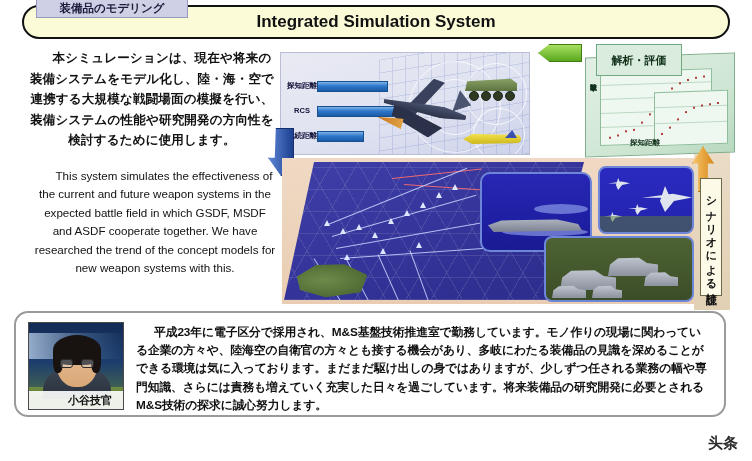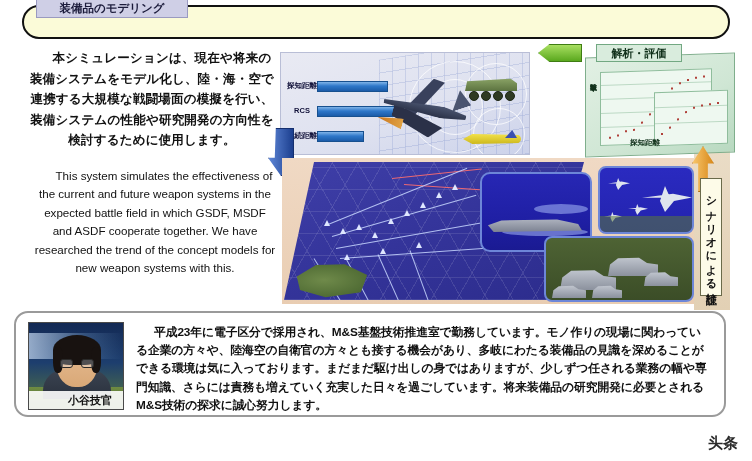--- a/index.html
+++ b/index.html
@@ -124,21 +124,21 @@
 
   
   .anal-panel{
     position:absolute; left:585px; top:55px; width:150px; height:100px;
     background:linear-gradient(150deg,#e2f0e4 0%,#cfe6d4 60%,#b8d9c0 100%);
     border:1px solid #7fae8c;
     transform:skewY(-2deg);
     overflow:hidden;
   }
   .anal-title{
-    position:absolute; left:596px; top:44px; width:86px; height:18px;
+    position:absolute; left:596px; top:44px; width:86px; height:32px;
     background:#d9ecdd; border:1px solid #72a882;
     display:flex; align-items:center; justify-content:center;
     font-size:11px; font-weight:700; color:#10301a; z-index:4;
   }
   .plot{
     position:absolute; background:#eef8f0; border:1px solid #8fbd9c;
   }
   .plot .hline{ position:absolute; left:0; right:0; height:1px; background:#bcd9c4; }
   .plot .dot{ position:absolute; width:2px; height:2px; background:#b0413a; }
   .ax-y{
@@ -319,20 +319,21 @@
   .wm-logo{
     font-size:15px; font-weight:700; color:#2b2b2b;
   }
 </style>
 </head>
 <body>
 
 <div class="page">
 
   <div class="title-bar">
+    <span class="title-en">Integrated Simulation System</span>
   </div>
 
   <div class="text-col">
     <div class="para-jp">本シミュレーションは、現在や将来の装備システムをモデル化し、陸・海・空で連携する大規模な戦闘場面の模擬を行い、装備システムの性能や研究開発の方向性を検討するために使用します。</div>
     <div class="para-en">This system simulates the effectiveness of the current and future weapon systems in the expected battle field in which GSDF, MSDF and ASDF cooperate together. We have researched the trend of the concept models for new weapon systems with this.</div>
   </div>
 
   <div class="model-panel">
     <div class="model-grid"></div>
 

